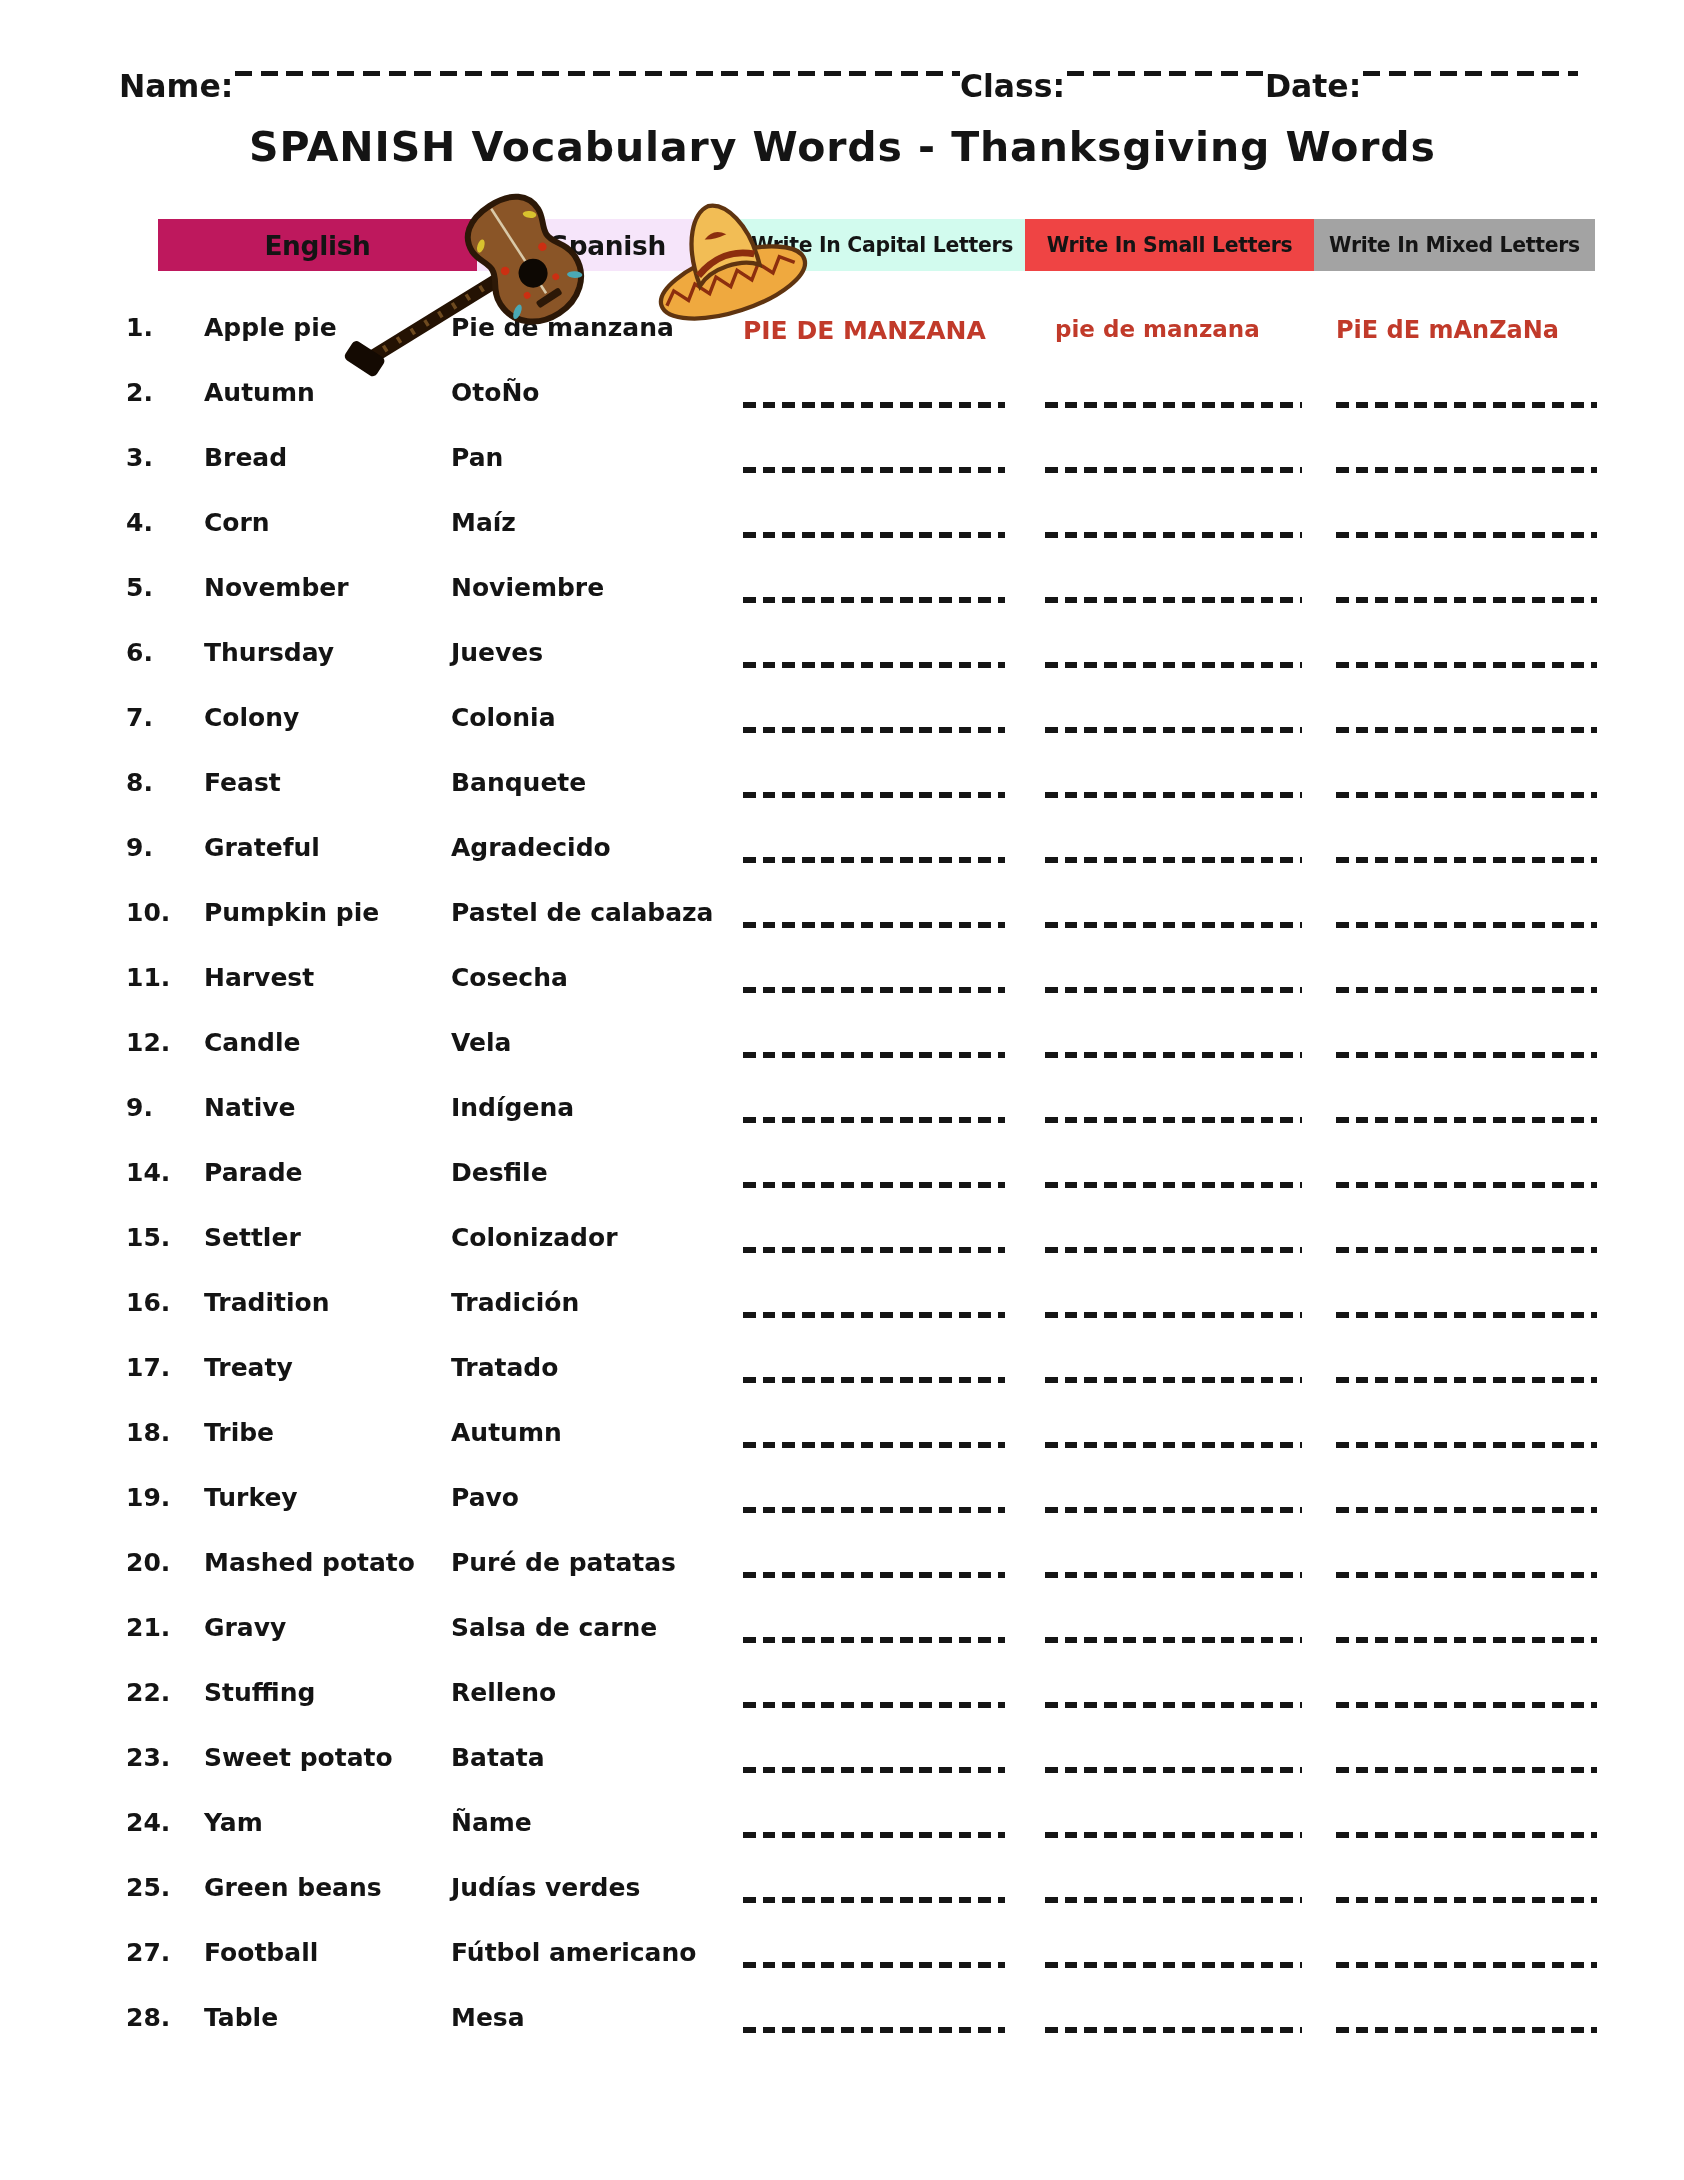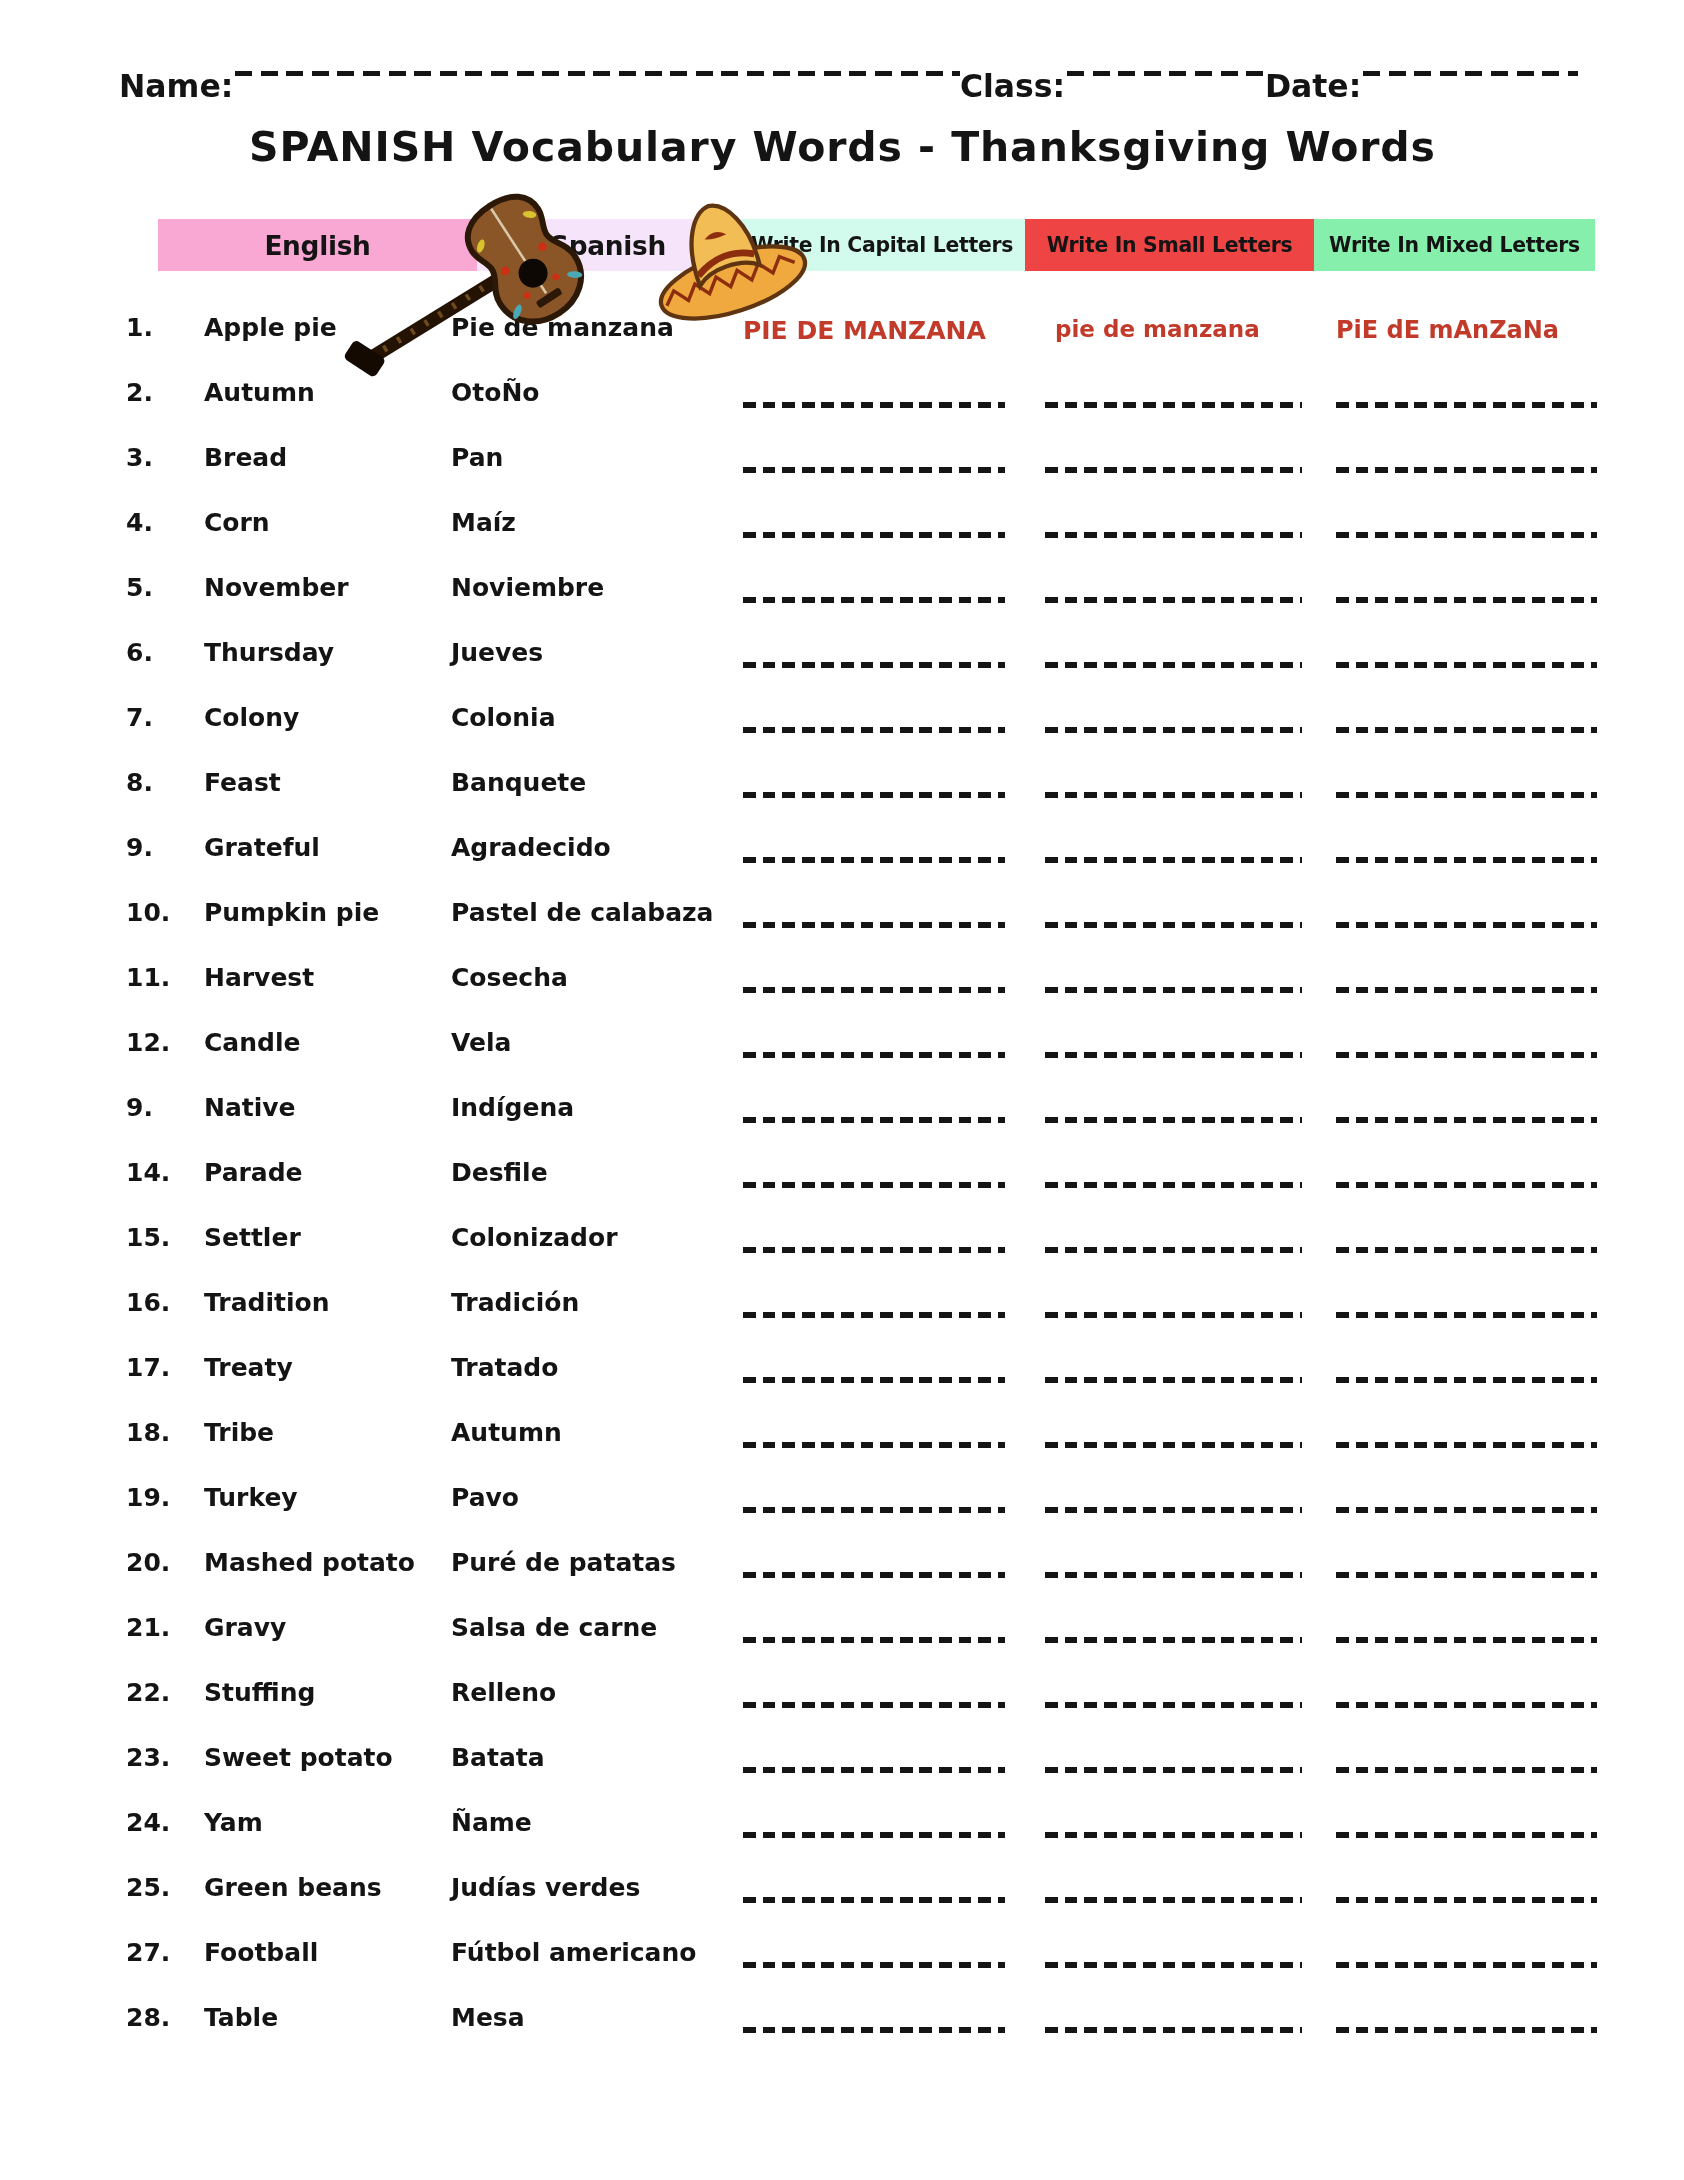--- a/index.html
+++ b/index.html
@@ -68,33 +68,33 @@
   <div class="hdash fill"></div>
   <span>Class:</span>
   <div class="hdash classw"></div>
   <span>Date:</span>
   <div class="hdash datew"></div>
 </div>
 
 <div class="title">SPANISH Vocabulary Words - Thanksgiving Words</div>
 
 <div class="band">
-    <div class="seg seg-large" style="background: #f9a8d4;">
+    <div class="seg seg-large" style="background: #be185d;">
       <span>English</span>
     </div>
     <div class="seg seg-large" style="background: rgb(246, 229, 250);">
       <span>Spanish</span>
     </div>
     <div class="seg" style="background: rgb(210, 251, 238);">
       <span>Write In Capital Letters</span>
     </div>
     <div class="seg" style="background: #ef4444;">
       <span>Write In Small Letters</span>
     </div>
-    <div class="seg" style="background: #86efac;">
+    <div class="seg" style="background: #a3a3a3;">
       <span>Write In Mixed Letters</span>
     </div>
   </div>
 
 <svg class="guitar" width="256" height="256" viewBox="0 0 300 300">
   <line x1="190" y1="112" x2="28" y2="212" stroke="#241203" stroke-width="16"></line>
   <line x1="185" y1="114" x2="40" y2="204" stroke="#6e4a1f" stroke-width="8" stroke-dasharray="4 15"></line>
   <g transform="rotate(33 30 207)">
     <rect x="8" y="194" width="44" height="26" rx="6" fill="#140a02"></rect>
   </g>

